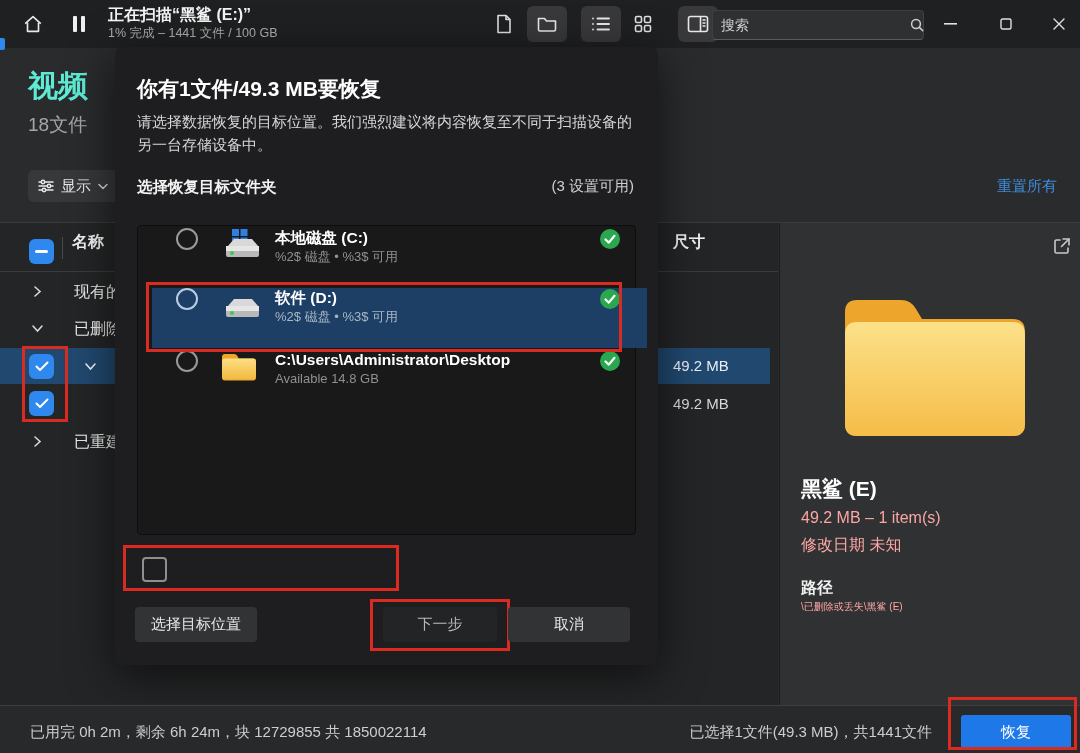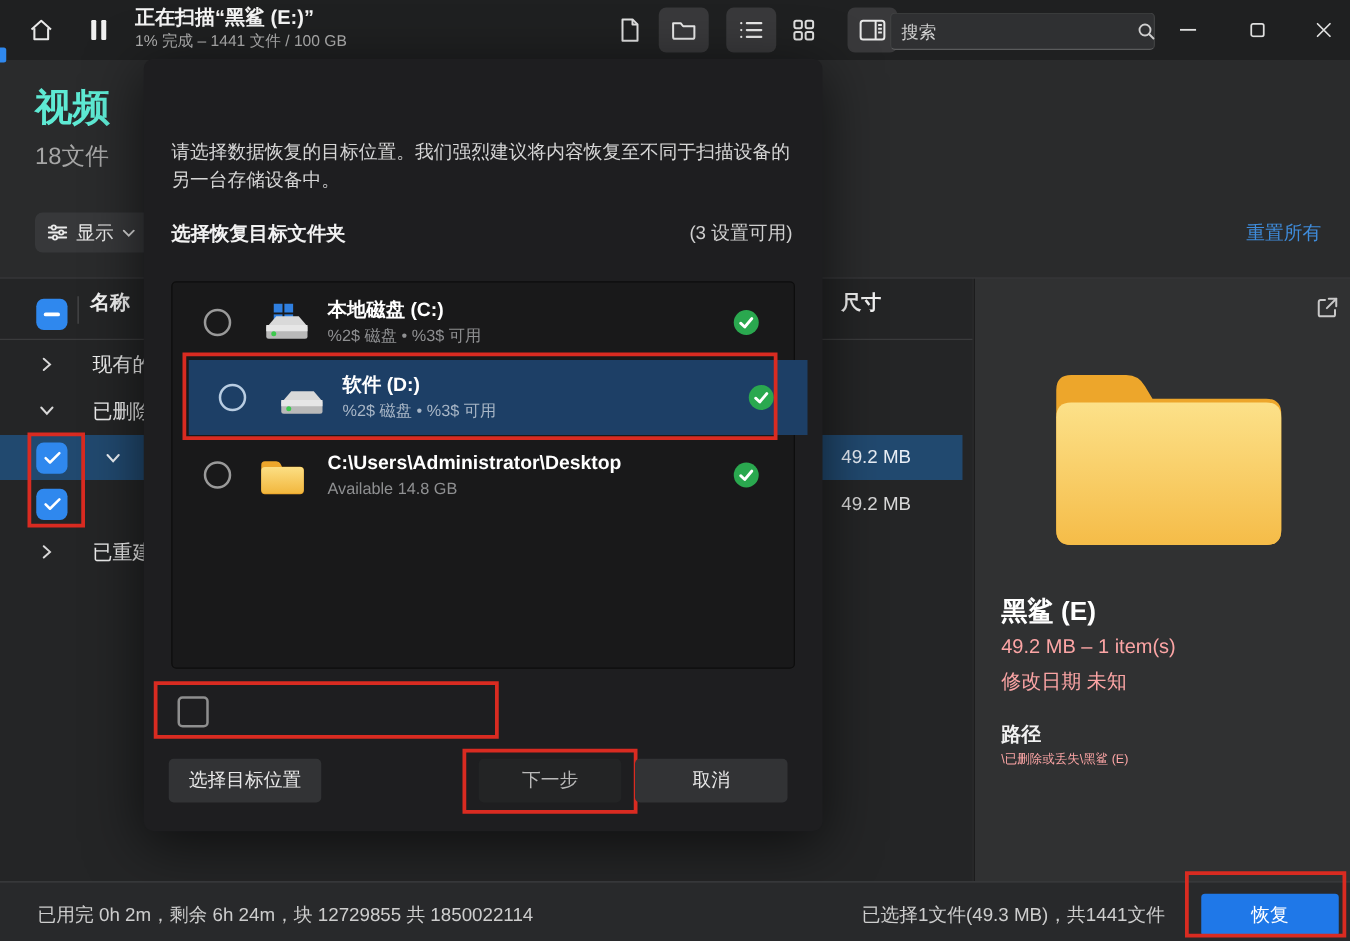--- a/index.html
+++ b/index.html
@@ -51,22 +51,22 @@
 
   
   .dialog{position:absolute;left:115px;top:47px;width:543px;height:618px;background:#1e1e20;border-radius:8px;
     box-shadow:0 10px 45px rgba(0,0,0,.6);}
   .dlg-title{position:absolute;left:22px;top:28px;font-size:21px;font-weight:bold;color:#fff;}
   .dlg-desc{position:absolute;left:22px;top:64px;width:502px;font-size:15px;line-height:1.5;color:#d6d6d6;}
   .dlg-sec-label{position:absolute;left:22px;top:130px;font-size:15.5px;font-weight:bold;color:#f2f2f2;}
   .dlg-sec-hint{position:absolute;right:24px;top:130px;font-size:15px;color:#cfcfcf;}
   .dest-list{position:absolute;left:22px;top:178px;width:499px;height:310px;background:#19191a;
     border:1px solid #0d0d0d;border-radius:4px;box-sizing:border-box;}
-  .dest-item{position:absolute;left:1px;width:495px;height:60px;display:flex;align-items:center;box-sizing:border-box;padding-left:24px;}
-  .dest-item.selected{background:#1d3f66;margin-left:12px;}
+  .dest-item{position:absolute;left:14px;width:495px;height:60px;display:flex;box-sizing:border-box;padding-left:24px;}
+  .dest-item.selected{background:#1d3f66;}
   .radio{width:22px;height:22px;border-radius:50%;border:2px solid #9a9a9a;box-sizing:border-box;flex:none;}
   .dest-icon{width:40px;margin-left:22px;flex:none;}
   .dest-text{margin-left:15px;line-height:1.25;}
   .dest-name{font-size:15.5px;font-weight:bold;color:#fff;white-space:nowrap;}
   .dest-detail{font-size:13px;color:#8f9092;margin-top:2px;}
   .ok-badge{margin-left:auto;margin-right:26px;flex:none;}
 
   .dlg-chk{position:absolute;left:27px;top:510px;width:25px;height:25px;border:2px solid #8f8f8f;border-radius:4px;box-sizing:border-box;background:#1e1e20;}
   .dlg-chk-label{position:absolute;left:62px;top:512px;font-size:16px;color:#f0f0f0;}
 
@@ -281,20 +281,21 @@
       </svg>
     </div>
     <div class="pv-name">黑鲨 (E)</div>
     <div class="pv-line" style="top:286px;">49.2 MB – 1 item(s)</div>
     <div class="pv-line" style="top:312px;">修改日期 未知</div>
     <div class="pv-bold" style="top:355px;">路径</div>
     <div class="pv-line" style="top:377px;font-size:10px;">\已删除或丢失\黑鲨 (E)</div>
   </div>
 
   <div class="dialog">
+    <div class="dlg-title">你有1文件/49.3 MB要恢复</div>
     <div class="dlg-desc">请选择数据恢复的目标位置。我们强烈建议将内容恢复至不同于扫描设备的另一台存储设备中。</div>
     <div class="dlg-sec-label">选择恢复目标文件夹</div>
     <div class="dlg-sec-hint">(3 设置可用)</div>
 
     <div class="dest-list">
 
       <div class="dest-item" style="top:2px;">
         <div class="radio"></div>
         <div class="dest-icon">
           <svg width="40" height="32" viewBox="0 0 40 32">

